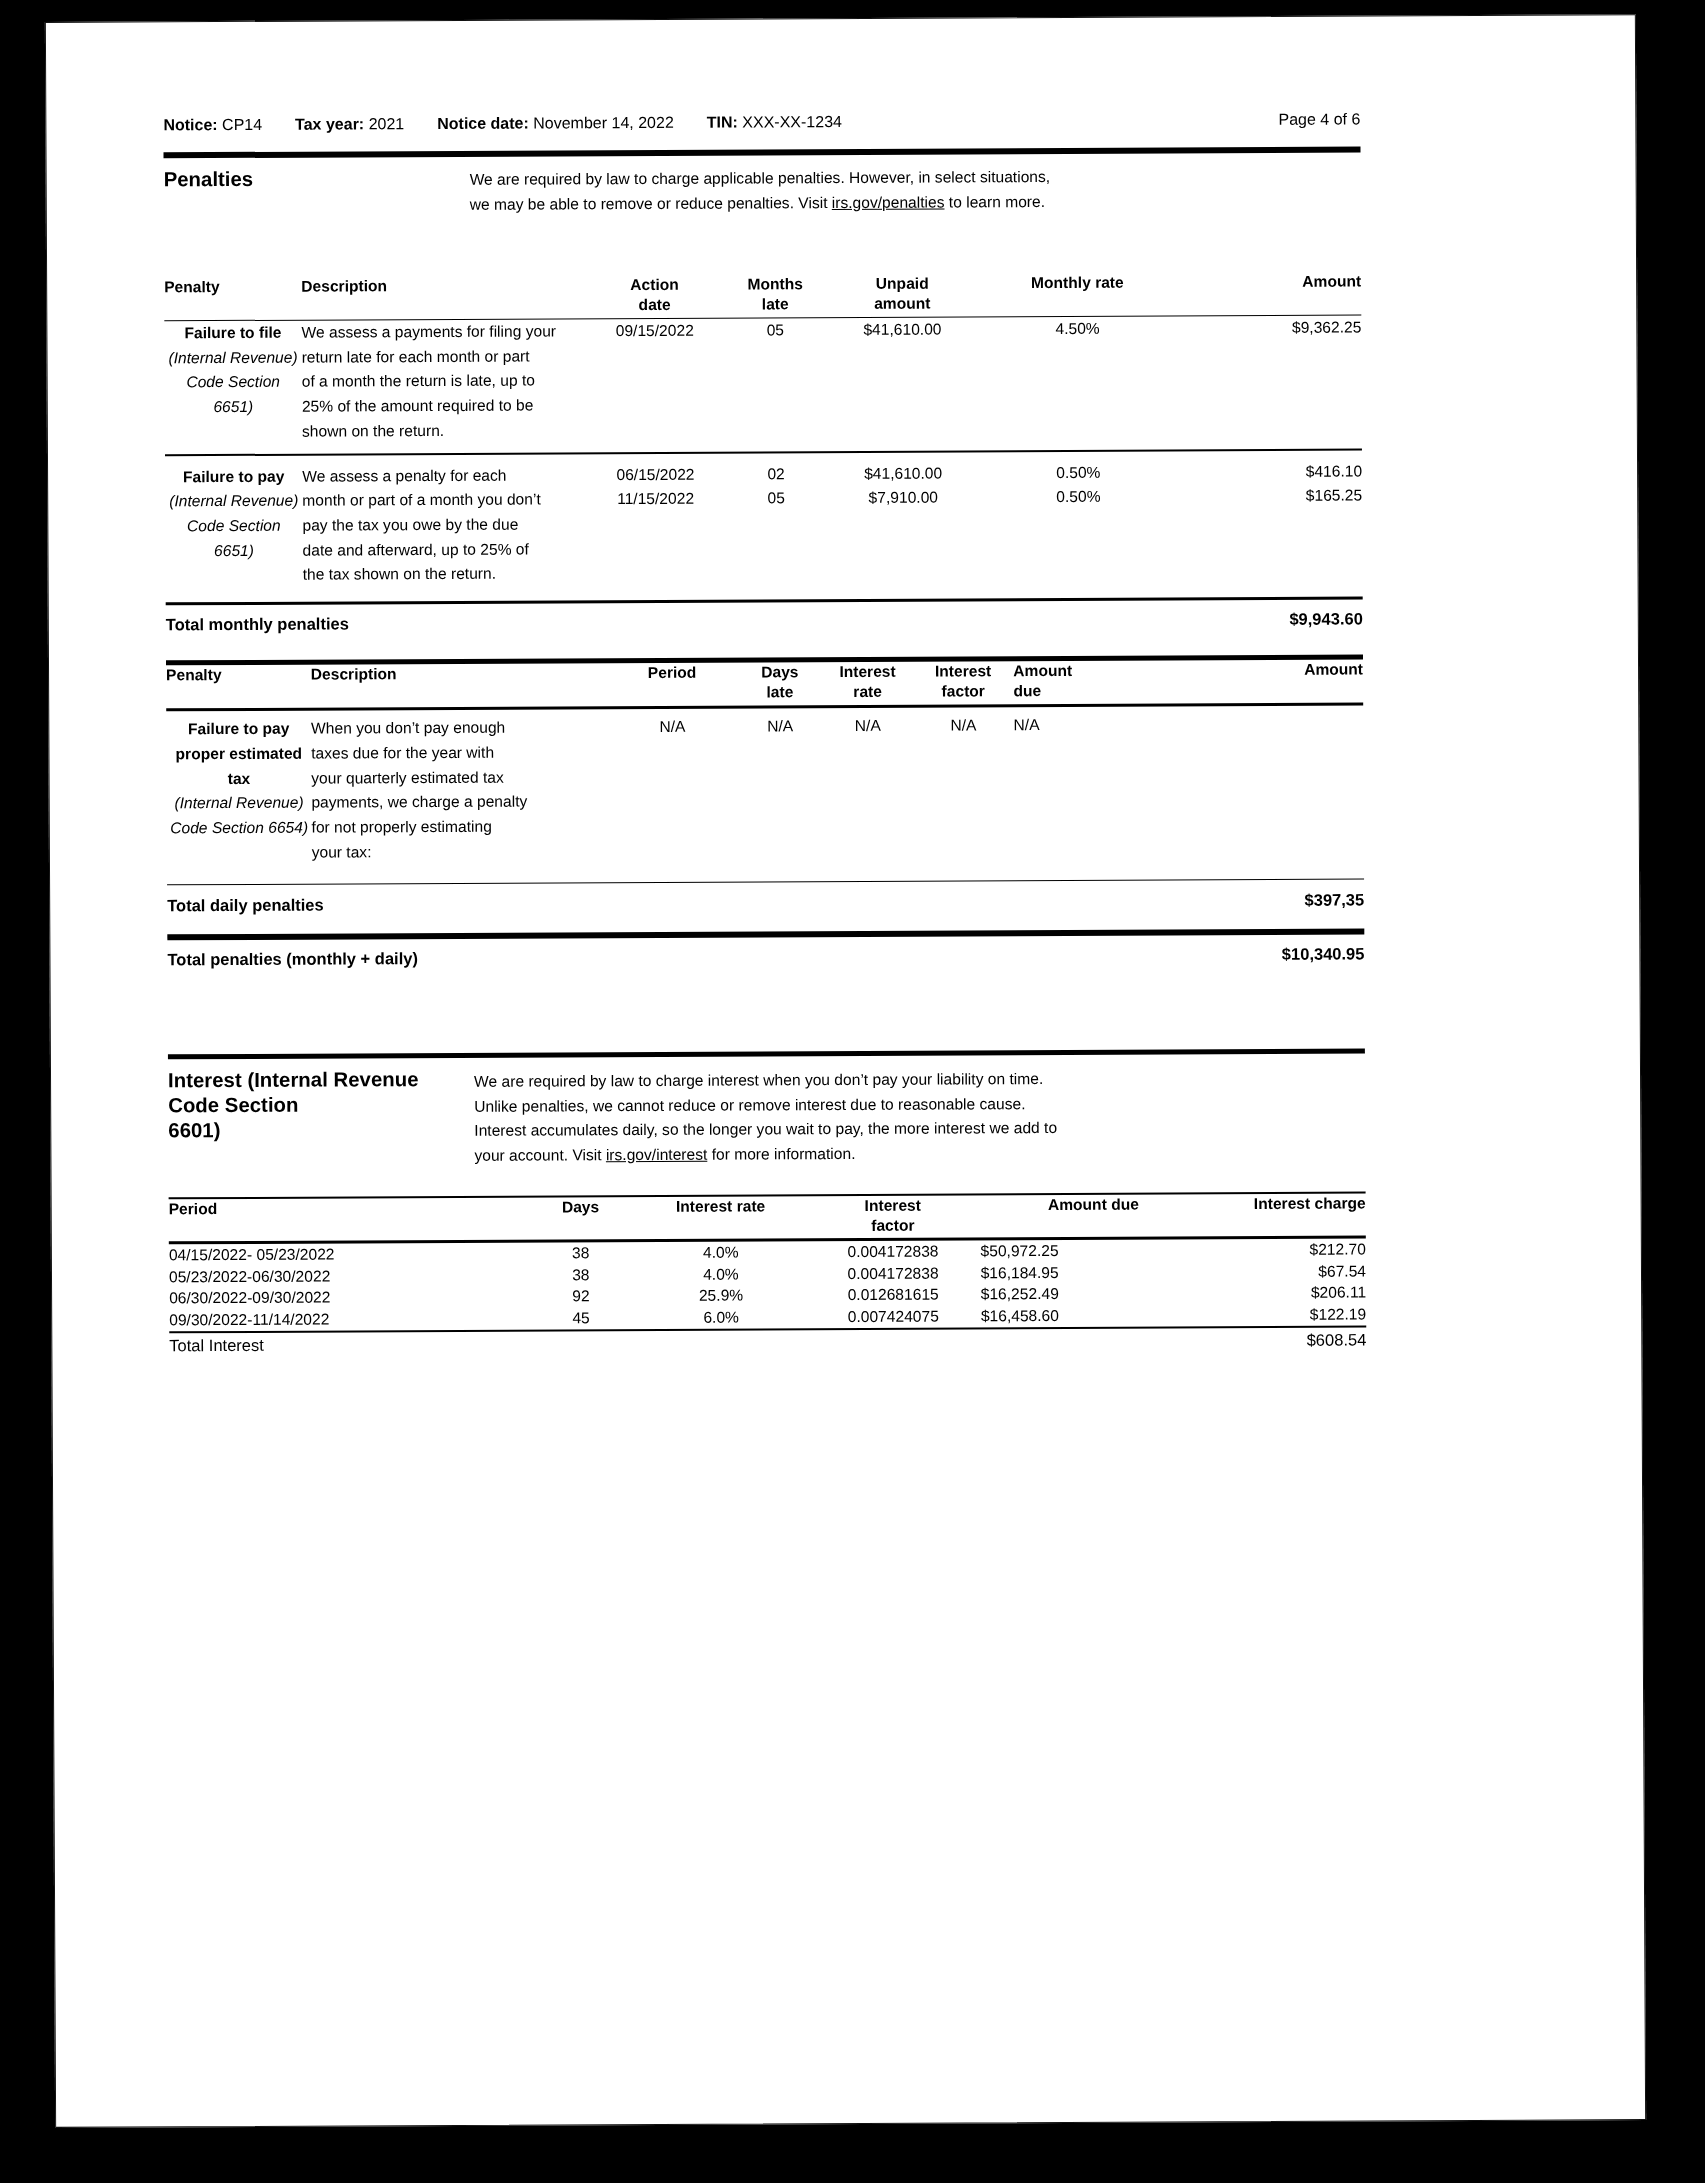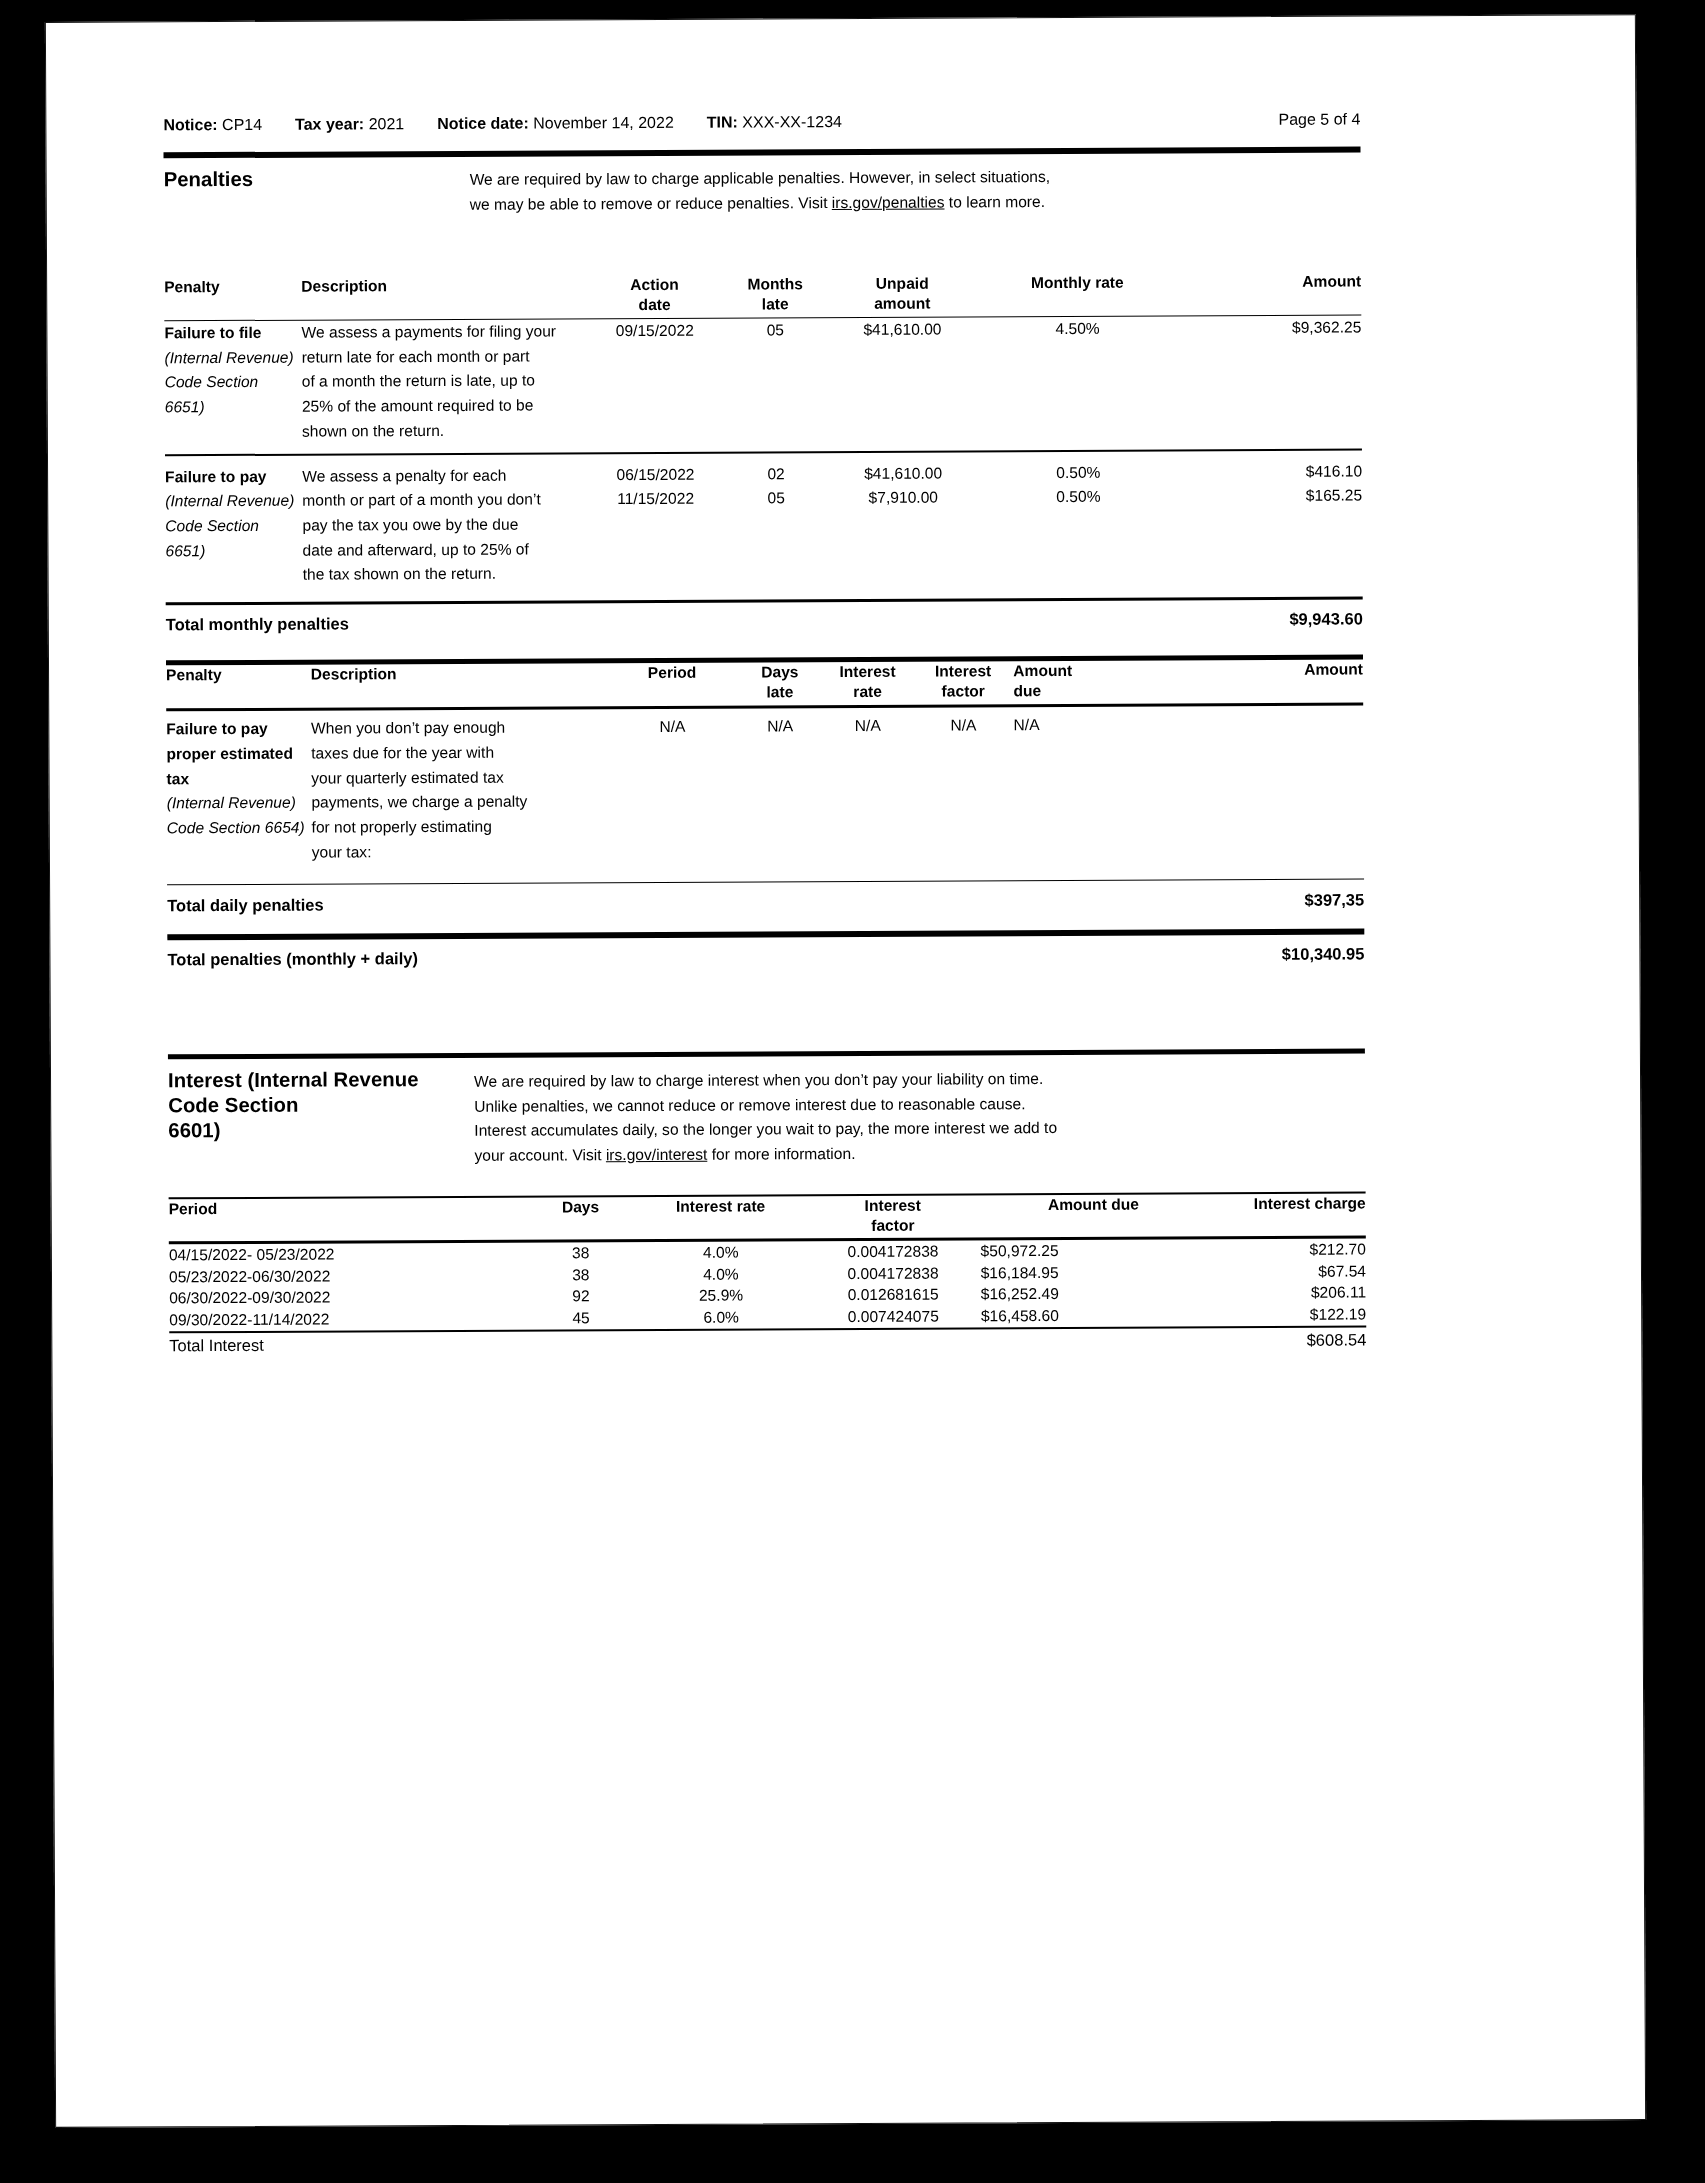--- a/index.html
+++ b/index.html
@@ -128,20 +128,21 @@
     line-height: 1.58;
   }
 
   .al { text-align: left; }
   .ac { text-align: center; }
   .ar { text-align: right; }
 
   .pname {
     font-weight: bold;
     line-height: 1.58;
+    text-align: center;
   }
   .pname .sub {
     font-weight: normal;
     font-style: italic;
   }
 
   .desc { line-height: 1.58; }
 
   
   .total-row {
@@ -193,21 +194,21 @@
 
   <div class="page">
     <div class="content">
 
       <div class="doc-header">
         <span class="hcell"><b>Notice:</b> <span>CP14</span></span>
         <span class="hcell"><b>Tax year:</b> <span>2021</span></span>
         <span class="hcell"><b>Notice date:</b> <span>November 14, 2022</span></span>
         <span class="hcell"><b>TIN:</b> <span>XXX-XX-1234</span></span>
         <span class="spacer"></span>
-        <span class="page-no">Page 5 of 4</span>
+        <span class="page-no">Page 4 of 6</span>
       </div>
 
       <div class="rule-thick"></div>
 
       <div class="section-head">
         <div class="section-title">Penalties</div>
         <div class="section-body">
           <span class="ln">We are required by law to charge applicable penalties. However, in select situations,</span>
           <span class="ln"><span>we may be able to remove or reduce penalties. Visit </span><span class="u">irs.gov/penalties</span><span> to learn more.</span></span>
         </div>

